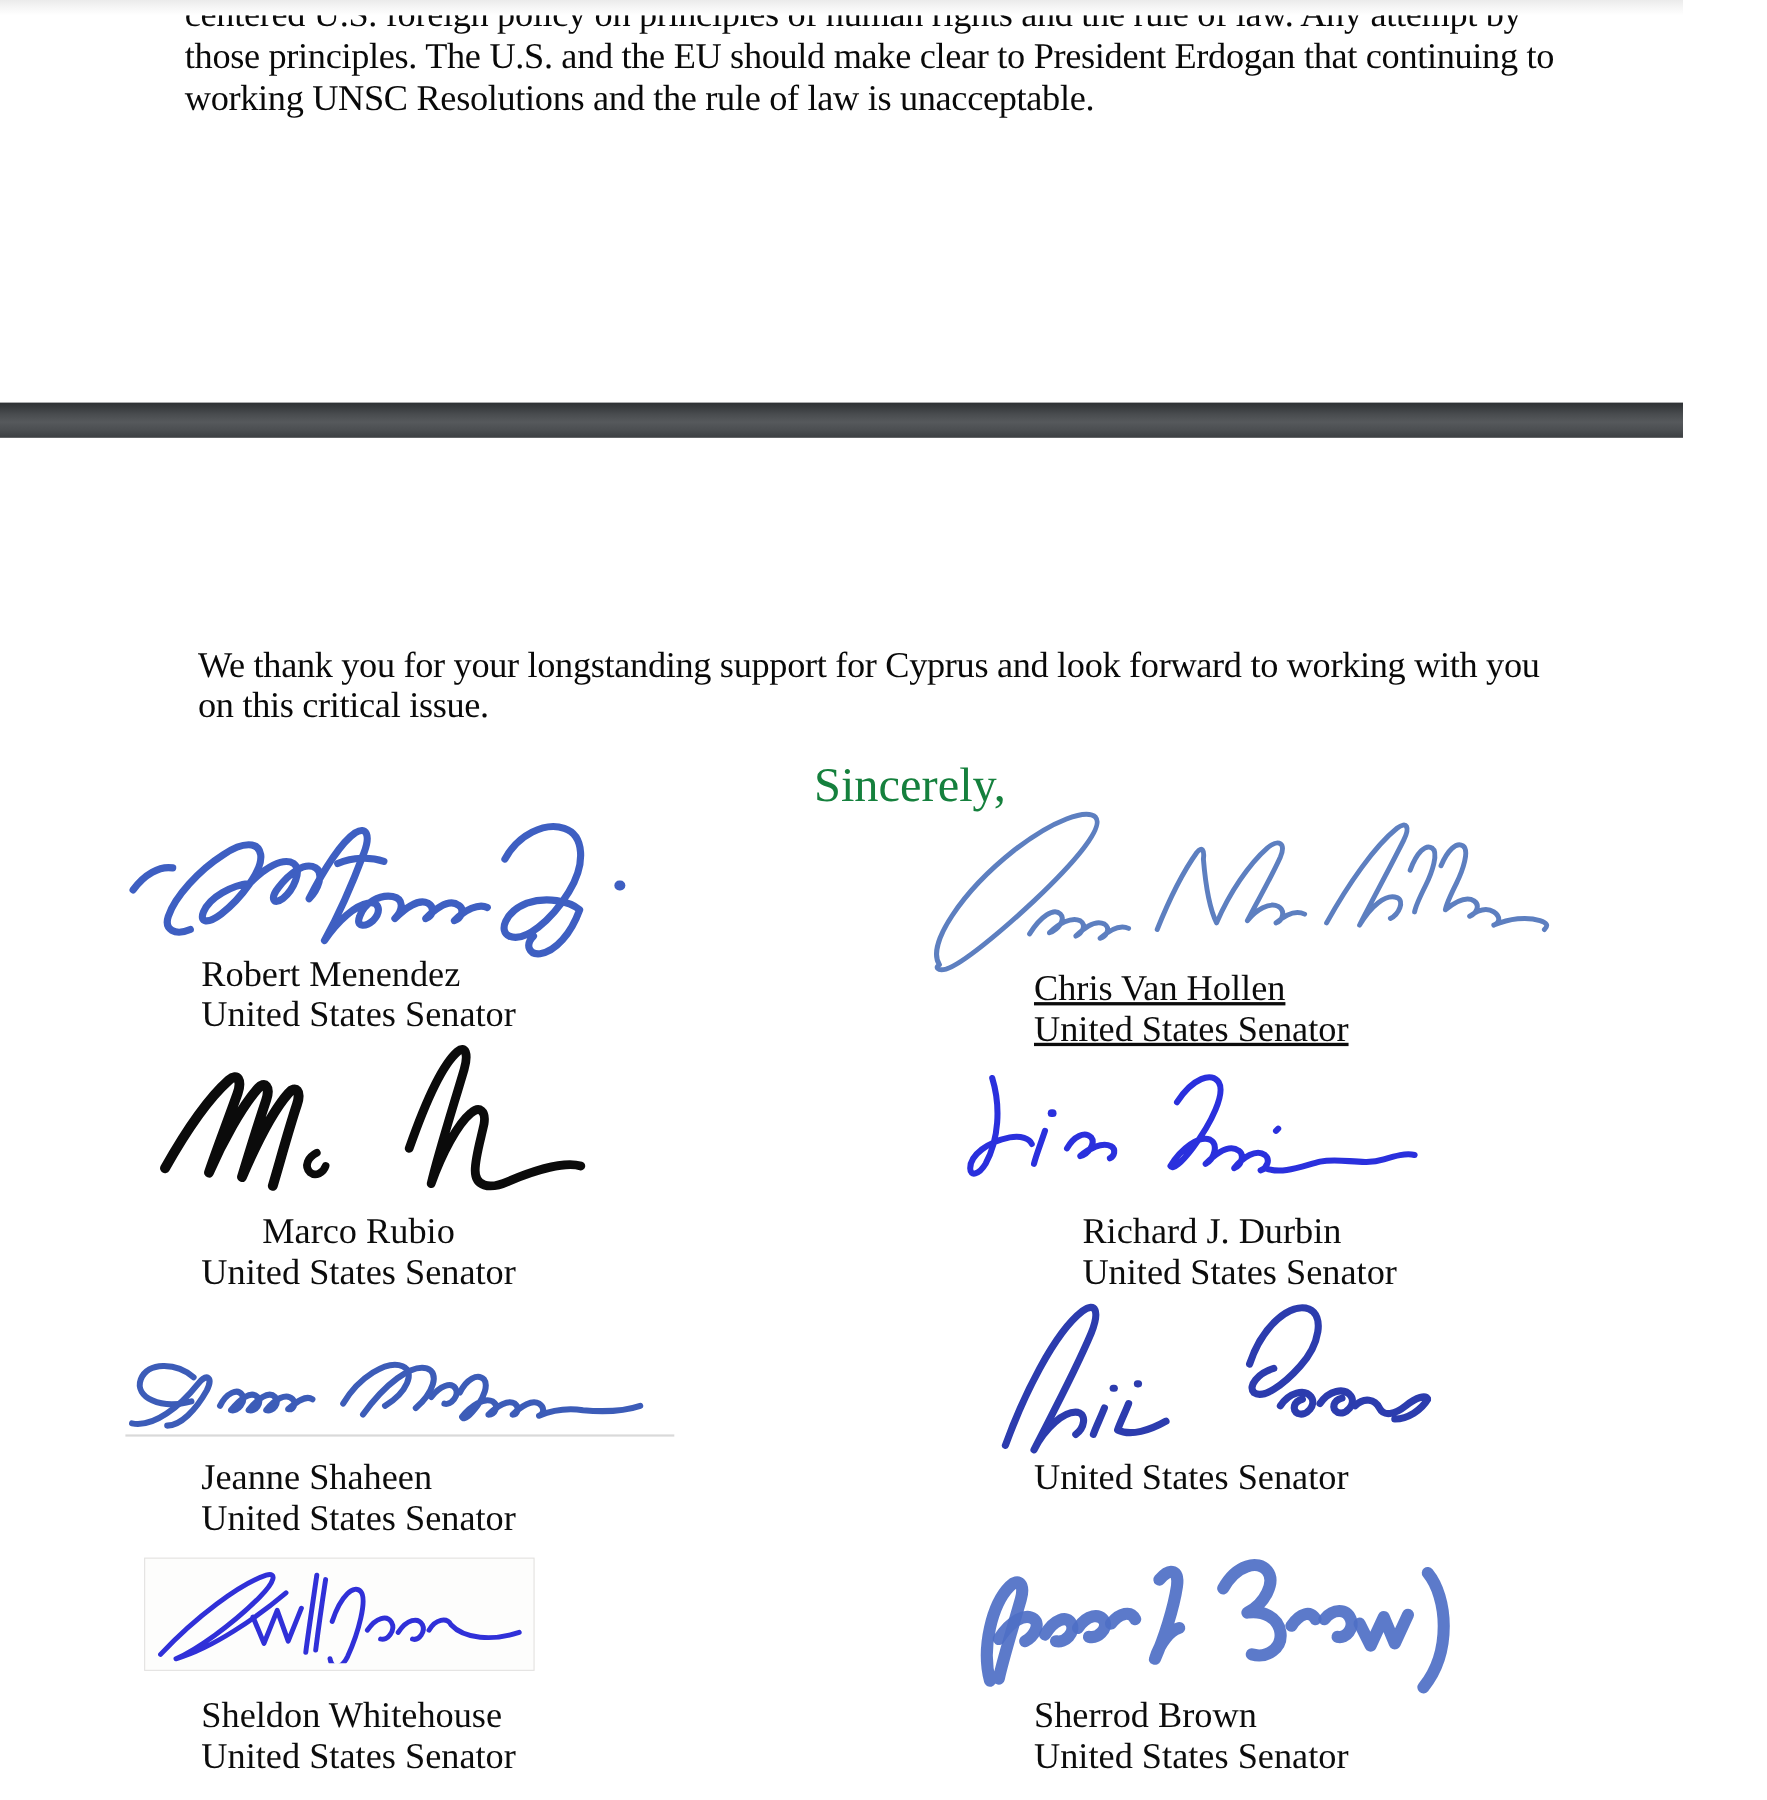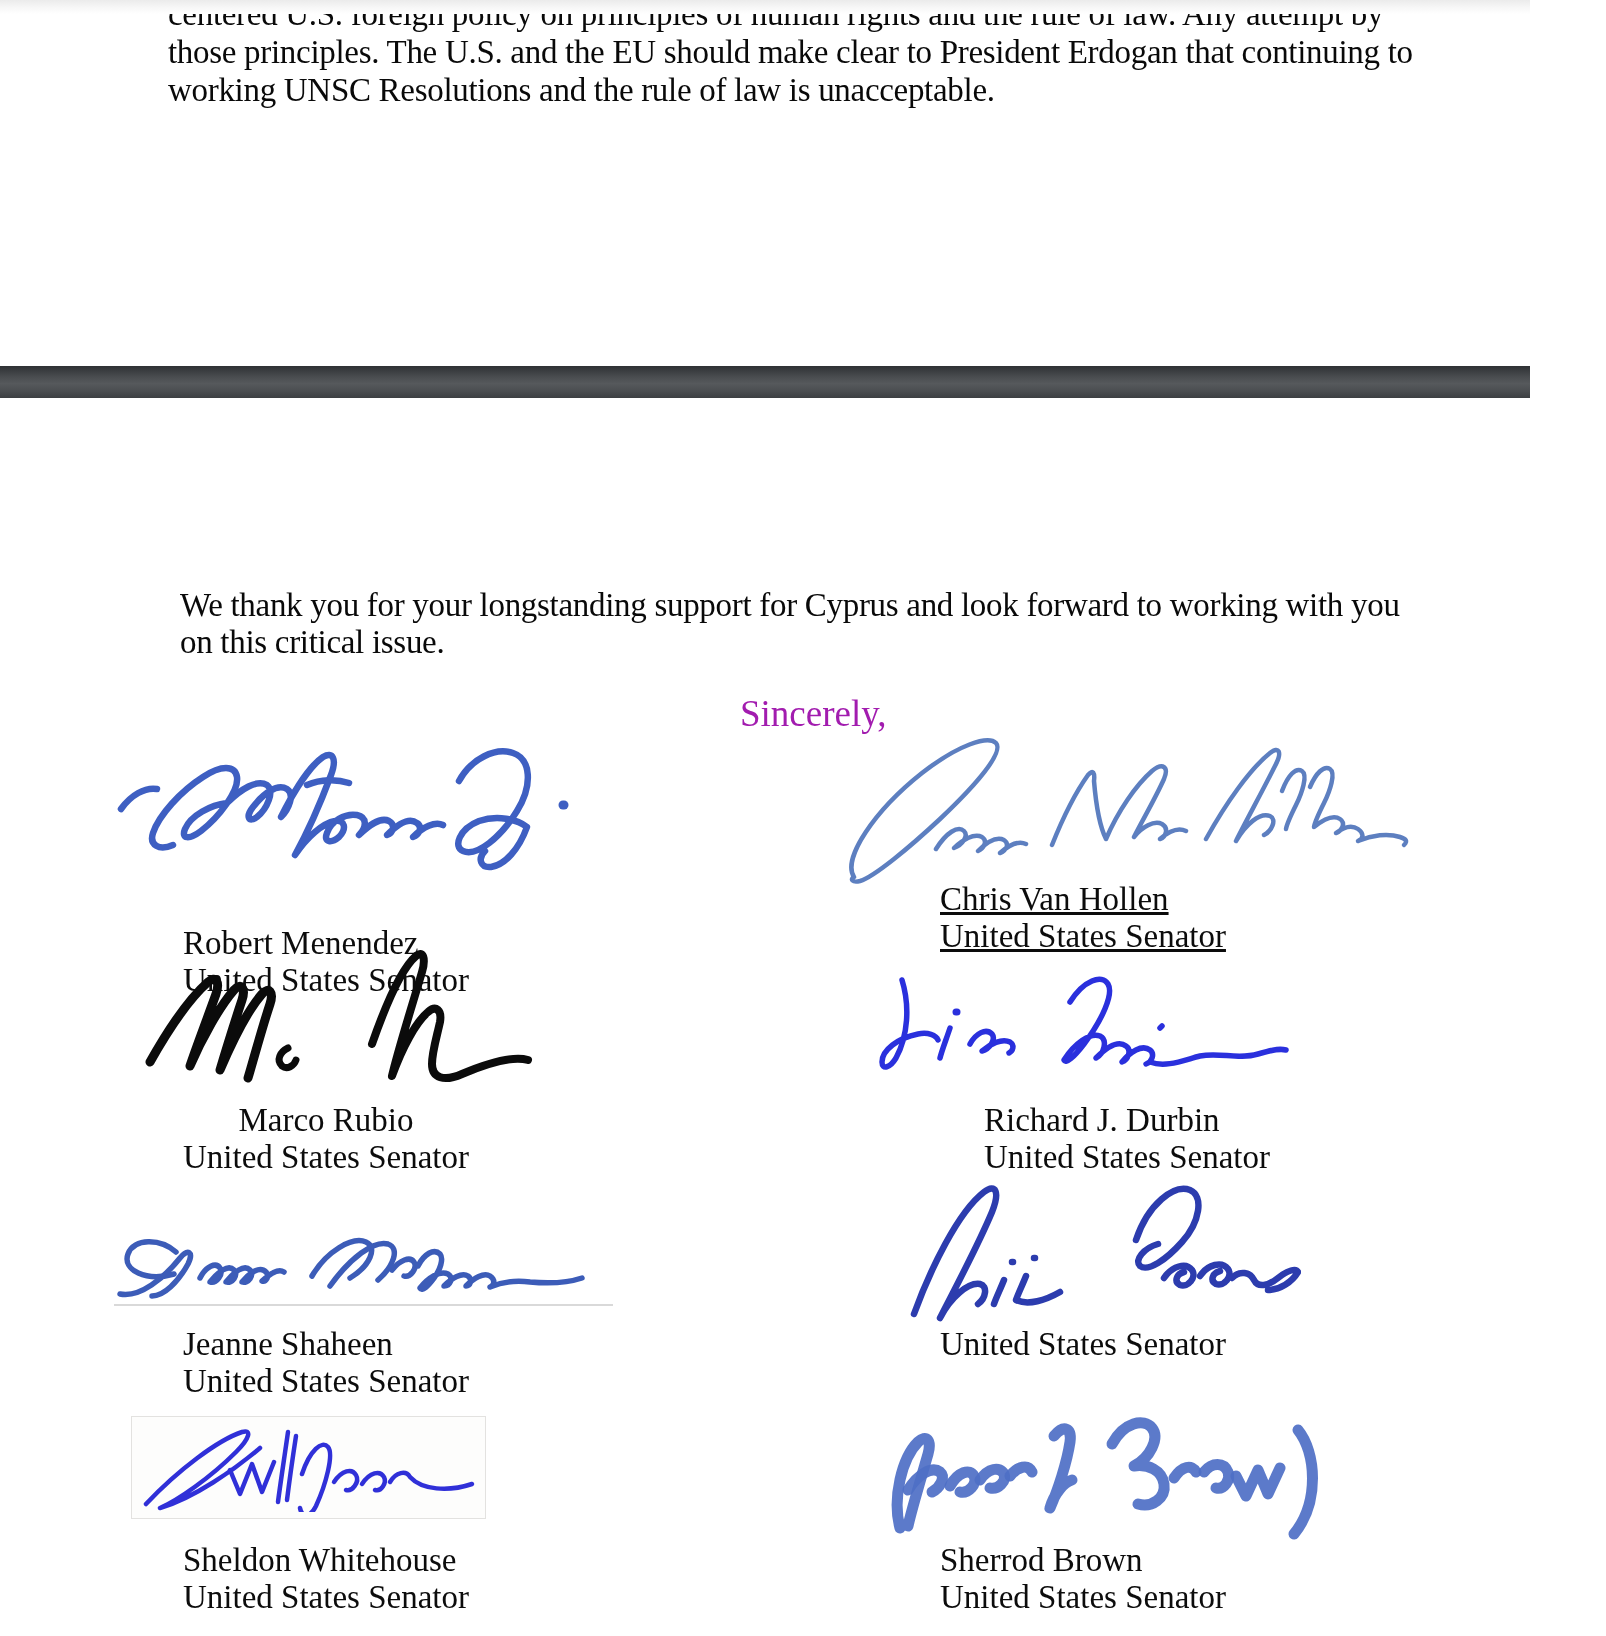--- a/index.html
+++ b/index.html
@@ -9,21 +9,21 @@
     width:1530px;height:1636px;
     background:#ffffff;
     overflow:hidden;
     font-family:"Liberation Serif", serif;
     color:#0a0a0a;
   }
   .abs{position:absolute;}
   .bodyline{white-space:nowrap;font-size:33px;line-height:38px;letter-spacing:-0.3px;color:#090909;}
   .nameblock{font-size:33px;line-height:37px;color:#0c0c0c;}
   .nameblock div{white-space:nowrap;}
-  .salutation{font-size:37px;line-height:37px;white-space:nowrap;color:#a21caf;}
+  .salutation{font-size:44px;line-height:37px;white-space:nowrap;color:#15803d;}
   #top-shade{
     left:0;top:0;width:1606px;height:14px;
     background:linear-gradient(180deg,#ebebeb 0%,#f7f7f7 55%,#ffffff 100%);
   }
   #page-gap{
     left:0;top:366px;width:1606px;height:32px;
     background:linear-gradient(180deg,#2e3134 0%,#4a4d50 35%,#56595c 55%,#4b4e51 78%,#3c3f42 100%);
   }
   #shaheen-underline{
     left:114px;top:1304px;width:499px;height:2px;
@@ -77,21 +77,21 @@
         <path d="M16,150 C4,132 36,84 84,46 C120,18 150,8 158,16 C166,25 140,56 102,92 C72,120 36,150 22,154 C14,156 12,152 16,150"></path>
         <path d="M98,122 C108,106 120,98 126,104 C131,109 124,118 116,121 C124,113 136,106 144,110 C150,114 146,121 140,124 C148,116 158,109 166,113 C172,117 168,124 162,126 C170,119 180,113 188,117"></path>
         <path d="M214,118 C226,88 240,62 250,48 C255,42 257,46 256,54 C258,78 262,100 268,112 C280,84 298,58 314,44 C325,35 331,40 326,52 C317,72 304,94 296,110 C304,100 316,93 324,97 C331,101 328,110 322,112 C330,105 340,100 348,104"></path>
         <path d="M368,112 C388,76 412,42 432,26 C441,19 444,25 438,37 C425,63 408,94 398,114 C408,97 422,85 432,89 C439,92 434,104 426,108"></path>
         <path d="M444,64 C450,48 458,40 464,44 C470,48 464,66 458,78 C453,88 449,96 448,102"></path>
         <path d="M472,60 C478,46 486,38 492,42 C498,46 492,64 486,76 C481,86 477,94 476,100 C486,92 496,88 502,92 C508,96 504,104 498,106 C506,100 514,98 520,102 C526,106 526,112 520,114 C534,108 550,106 562,110 C568,112 570,114 566,118"></path>
       </g>
     </svg>
   </div>
 
-  <div class="abs nameblock" style="left:183px;top:925px;">
+  <div class="abs nameblock" style="left:183px;top:868px;">
     <div>Robert Menendez</div>
     <div>United States Senator</div>
   </div>
   <div class="abs nameblock" style="left:940px;top:881px;text-decoration:underline;">
     <div>Chris Van Hollen</div>
     <div>United States Senator</div>
   </div>
 
   <div class="abs" style="left:138px;top:946px;width:395px;height:155px;">
     <svg width="395" height="155" viewBox="0 0 395 155">

